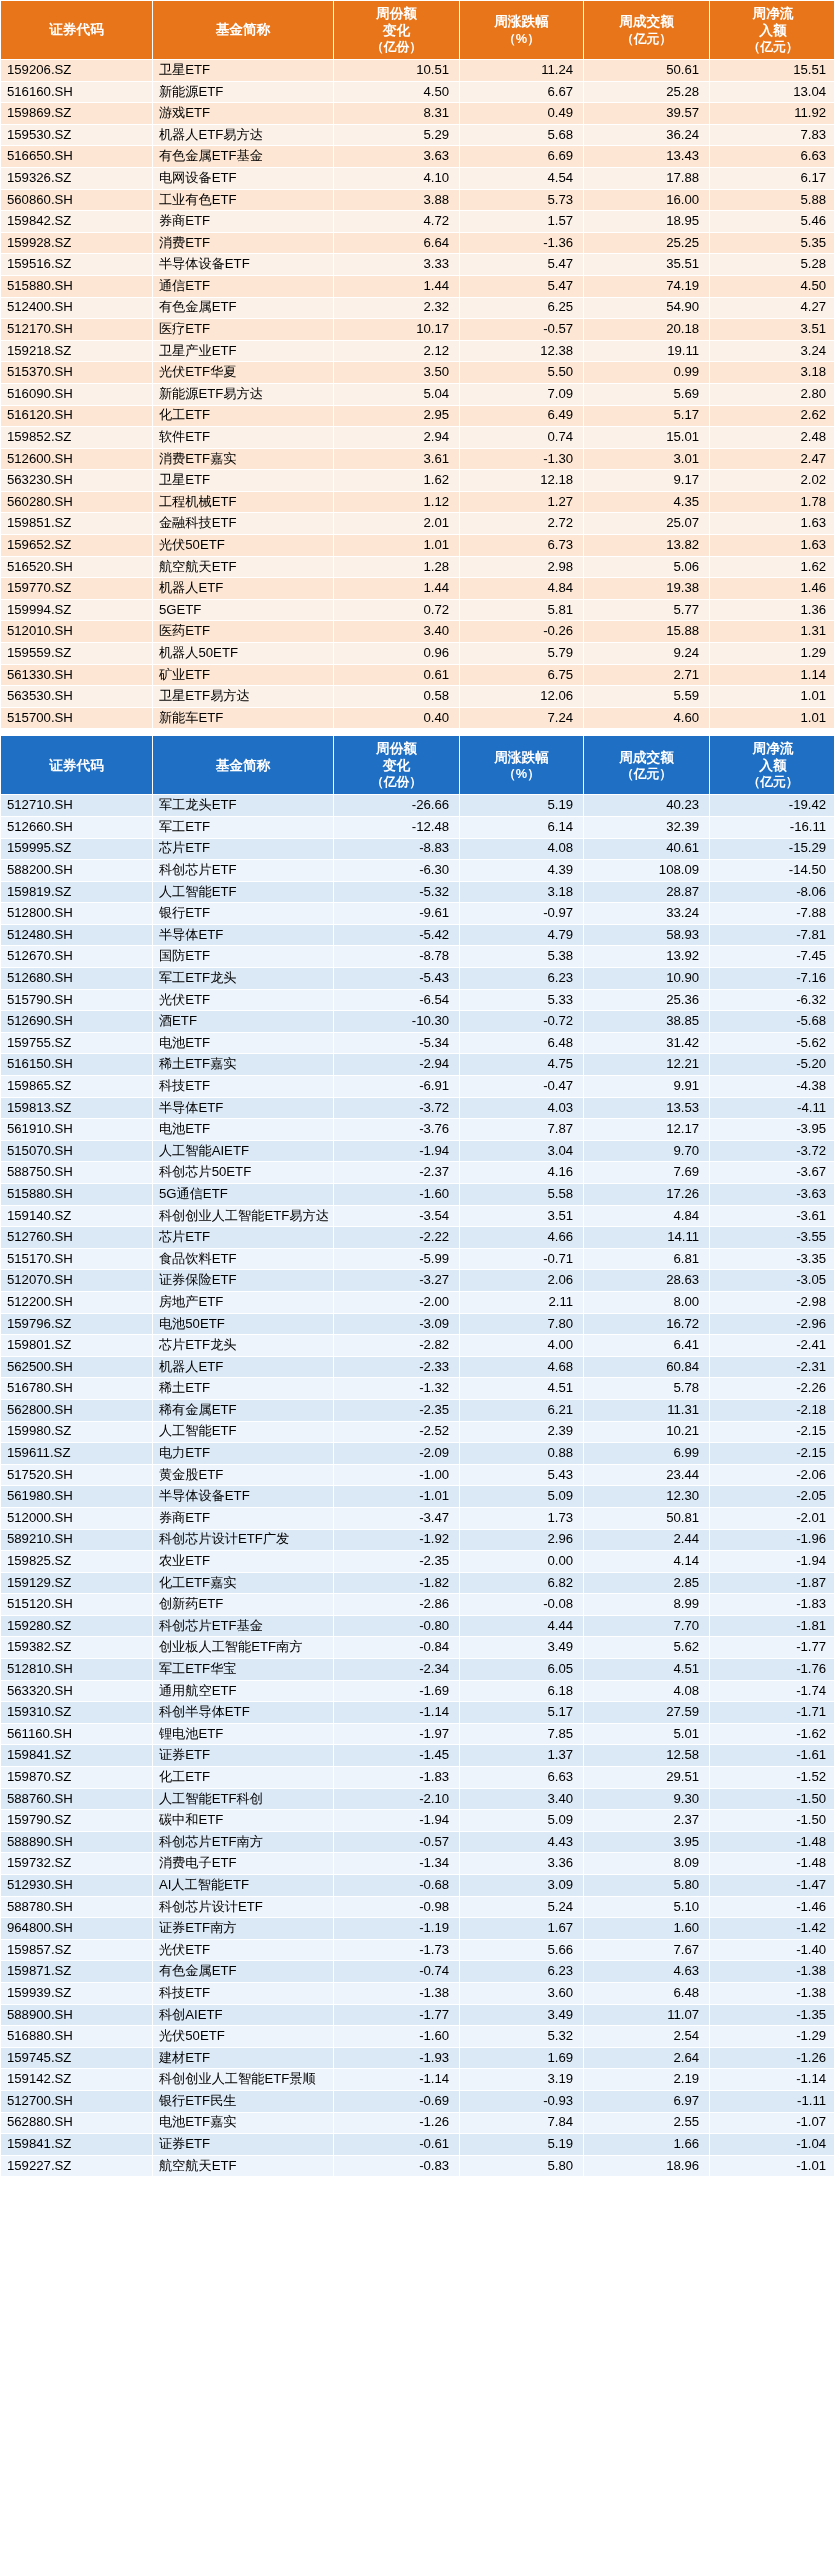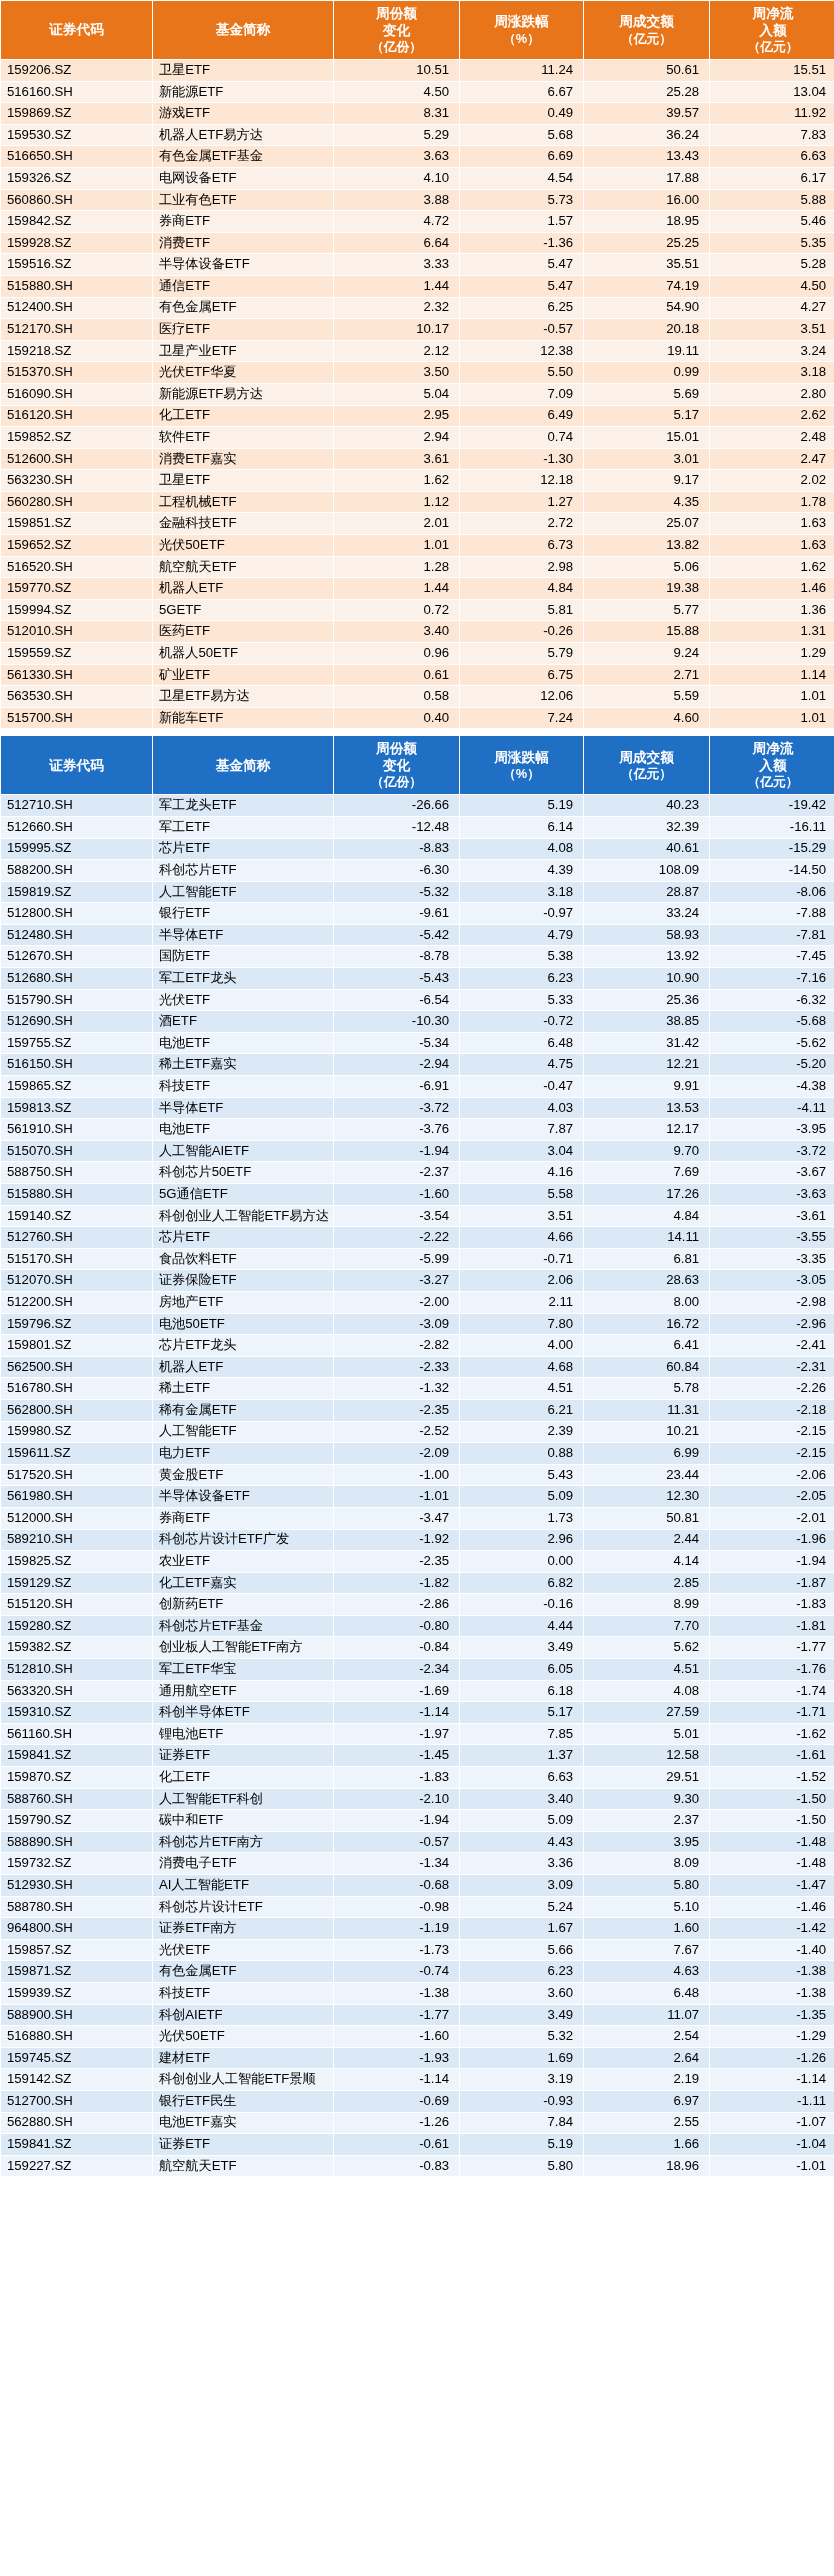--- a/index.html
+++ b/index.html
@@ -659,21 +659,21 @@
           <td class="name">化工ETF嘉实</td>
           <td class="num">-1.82</td>
           <td class="num">6.82</td>
           <td class="num">2.85</td>
           <td class="num">-1.87</td>
         </tr>
         <tr>
           <td class="code">515120.SH</td>
           <td class="name">创新药ETF</td>
           <td class="num">-2.86</td>
-          <td class="num">-0.16</td>
+          <td class="num">-0.08</td>
           <td class="num">8.99</td>
           <td class="num">-1.83</td>
         </tr>
         <tr>
           <td class="code">159280.SZ</td>
           <td class="name">科创芯片ETF基金</td>
           <td class="num">-0.80</td>
           <td class="num">4.44</td>
           <td class="num">7.70</td>
           <td class="num">-1.81</td>

